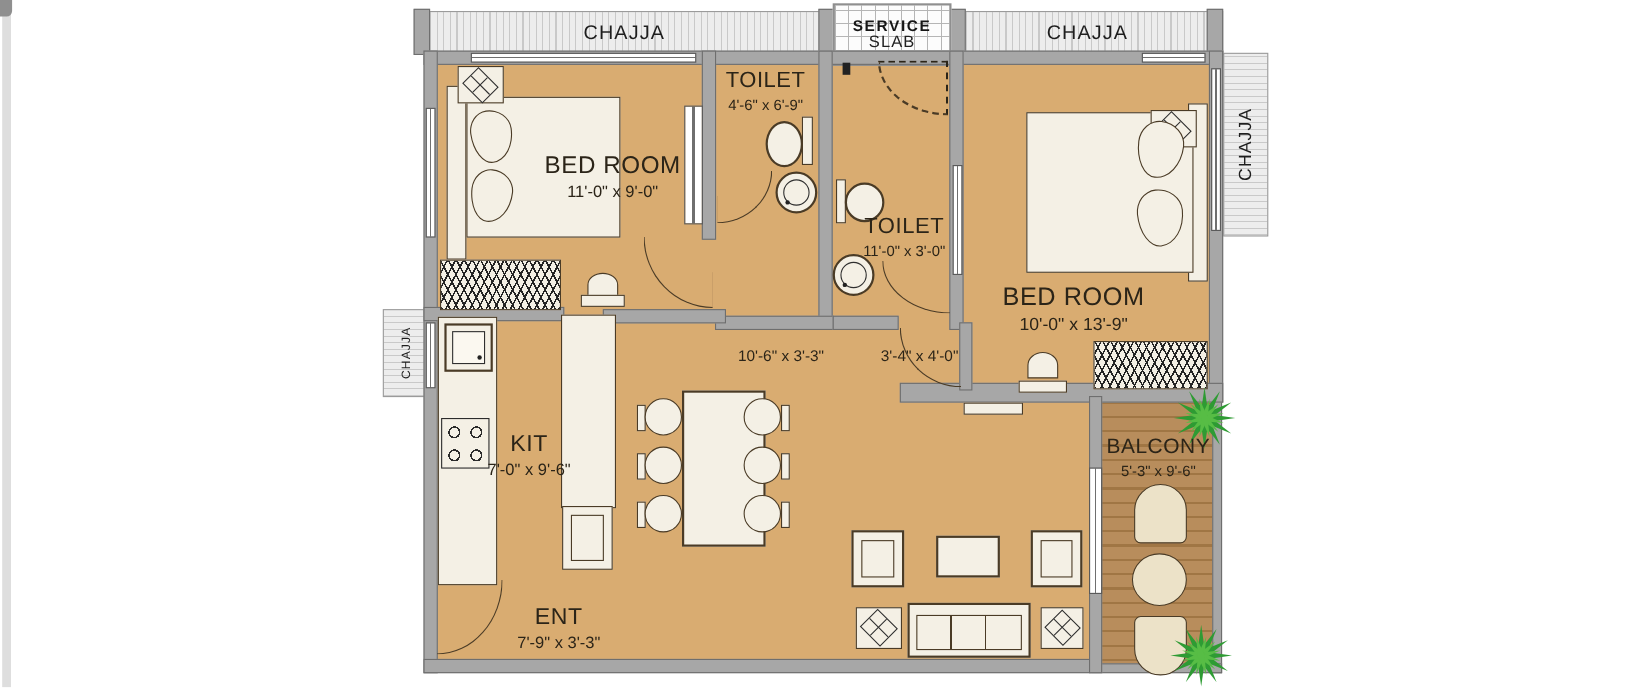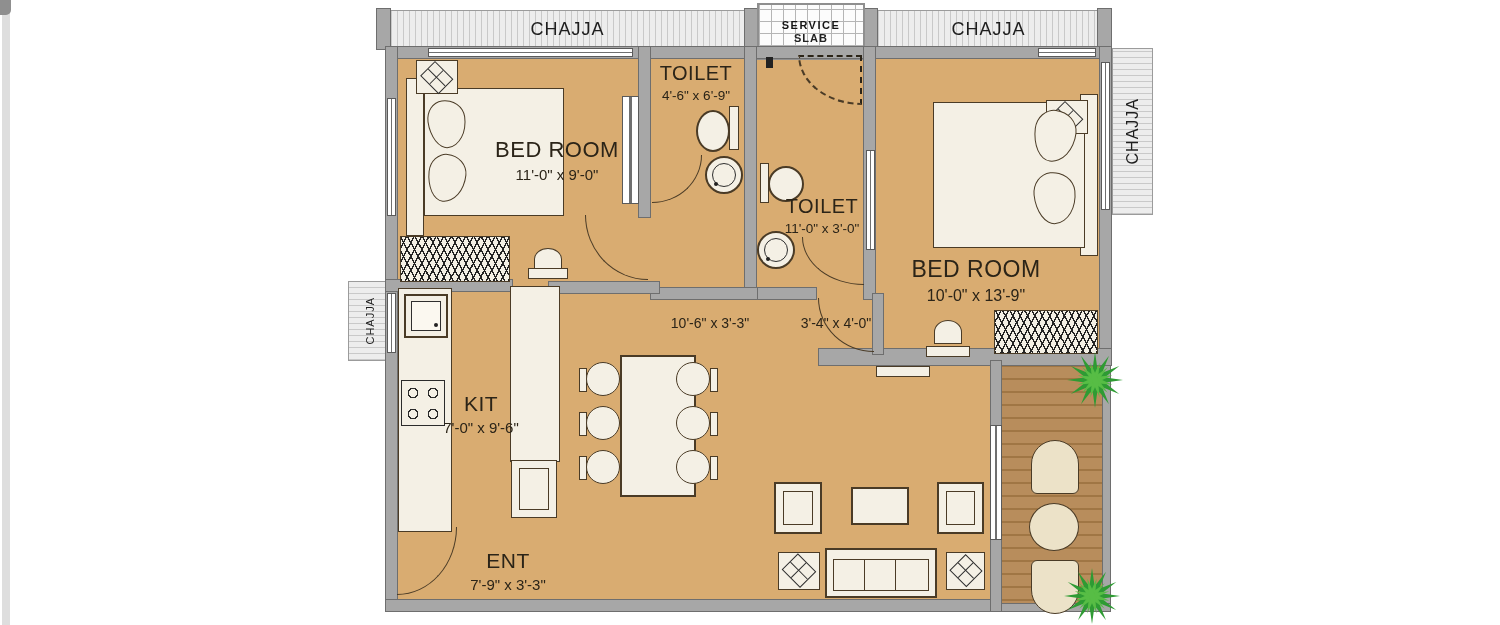--- a/index.html
+++ b/index.html
@@ -17,22 +17,22 @@
           border:1px solid #9b9b9b;display:flex;align-items:center;justify-content:center;}
   .hatchh{background:var(--hatchbg,#ededed);
           background-image:repeating-linear-gradient(0deg,var(--hatchline,#c9c9c9) 0 1px,transparent 1px 6px);
           border:1px solid #9b9b9b;display:flex;align-items:center;justify-content:center;}
   .chajja-label{font-size:18px;letter-spacing:1px;color:#1e1e1e;}
   .vtext{writing-mode:vertical-rl;transform:rotate(180deg);}
   .tiles{background:#fcfcfc;
          background-image:repeating-linear-gradient(90deg,#b5b5b5 0 1px,transparent 1px 12px),
                           repeating-linear-gradient(0deg,#b5b5b5 0 1px,transparent 1px 12px);
          border:2px solid #8f8f8f;display:flex;flex-direction:column;align-items:center;justify-content:center;}
-  .slab-t{font-size:11px;font-weight:bold;letter-spacing:1.5px;color:#161616;line-height:1.1;text-align:right;}
-  .slab-t2{font-size:11px;font-weight:bold;letter-spacing:1px;color:#222;line-height:1.1;}
+  .slab-t{font-size:14px;font-weight:bold;letter-spacing:1.5px;color:#161616;line-height:1.1;text-align:right;}
+  .slab-t2{font-size:15px;font-weight:normal;letter-spacing:1px;color:#222;line-height:1.1;}
   .window{background:#fff;border:1px solid #5a5a5a;}
   .winh{background:linear-gradient(#fff 42%,#6f6f6f 42%,#6f6f6f 58%,#fff 58%);}
   .winv{background:linear-gradient(90deg,#fff 42%,#6f6f6f 42%,#6f6f6f 58%,#fff 58%);}
   .arc{background:transparent;}
   .arc.bl{border-left:1.7px solid var(--line,#4a3b26);border-bottom:1.7px solid var(--line,#4a3b26);border-bottom-left-radius:100% 100%;}
   .arc.br{border-right:1.7px solid var(--line,#4a3b26);border-bottom:1.7px solid var(--line,#4a3b26);border-bottom-right-radius:100% 100%;}
   .arc.dash{border-style:dashed;border-width:2px;}
   .room-label{text-align:center;line-height:1.12;white-space:nowrap;transform:translateX(-50%);z-index:9;}
   .rl-name{letter-spacing:0.5px;}
   .rl-dims{margin-top:4px;}
@@ -262,20 +262,24 @@
     <div class="rl-dims" style="font-size:13.5px;">11'-0" x 3'-0"</div>
   </div>
   <div class="a room-label" style="left:976px;top:257px;">
     <div class="rl-name" style="font-size:23px;">BED ROOM</div>
     <div class="rl-dims" style="font-size:16px;">10'-0" x 13'-9"</div>
   </div>
   <div class="a room-label" style="left:481px;top:392px;">
     <div class="rl-name" style="font-size:21px;">KIT</div>
     <div class="rl-dims" style="font-size:15px;">7'-0" x 9'-6"</div>
   </div>
+  <div class="a room-label" style="left:1053px;top:396px;">
+    <div class="rl-name" style="font-size:19px;">BALCONY</div>
+    <div class="rl-dims" style="font-size:13.5px;">5'-3" x 9'-6"</div>
+  </div>
   <div class="a room-label" style="left:508px;top:549px;">
     <div class="rl-name" style="font-size:21px;">ENT</div>
     <div class="rl-dims" style="font-size:15px;">7'-9" x 3'-3"</div>
   </div>
   <div class="a room-label" style="left:710px;top:316px;">
     <div class="rl-dims" style="font-size:14px;margin-top:0;">10'-6" x 3'-3"</div>
   </div>
   <div class="a room-label" style="left:836px;top:316px;">
     <div class="rl-dims" style="font-size:14px;margin-top:0;">3'-4" x 4'-0"</div>
   </div>

